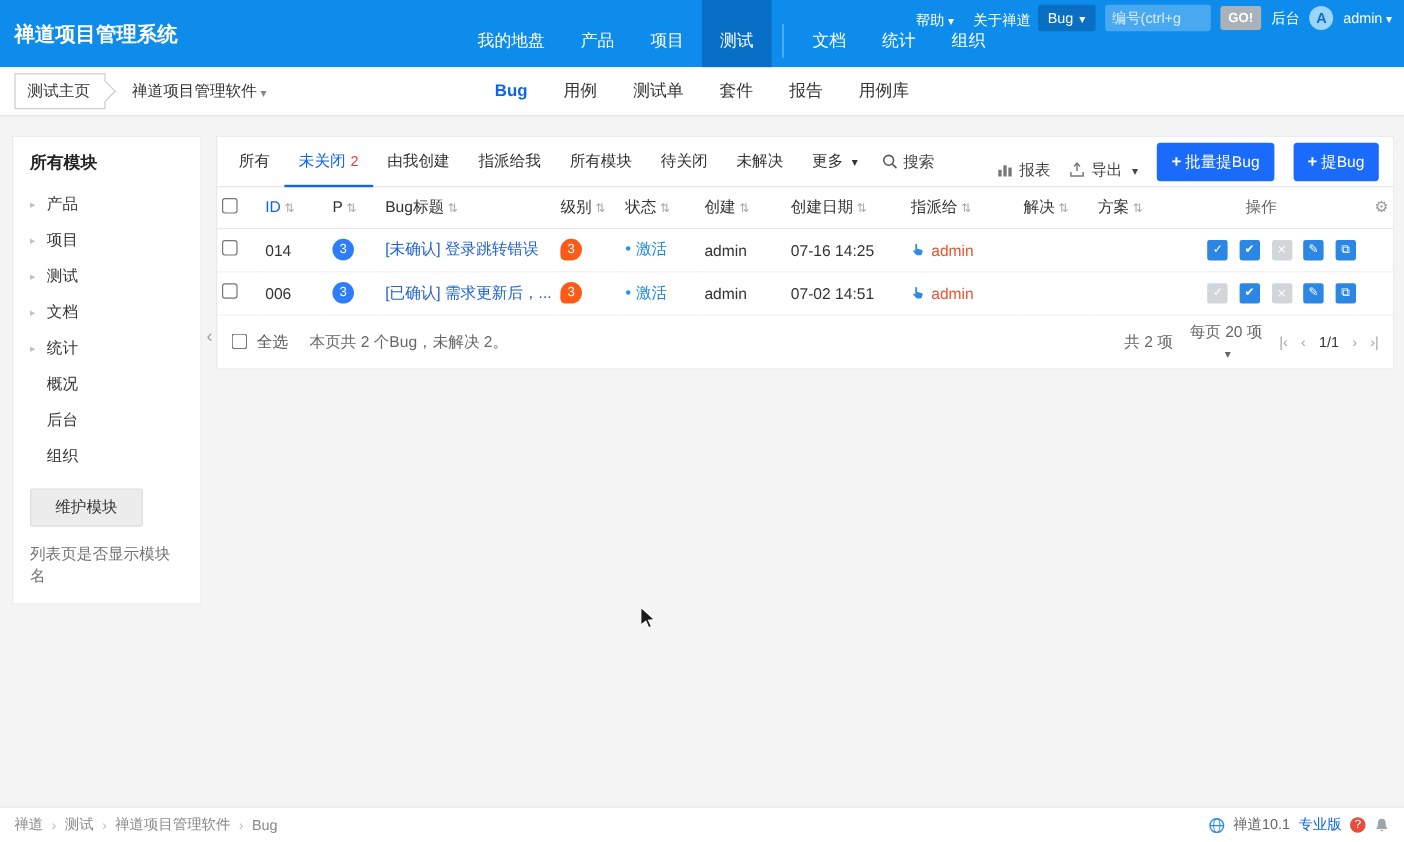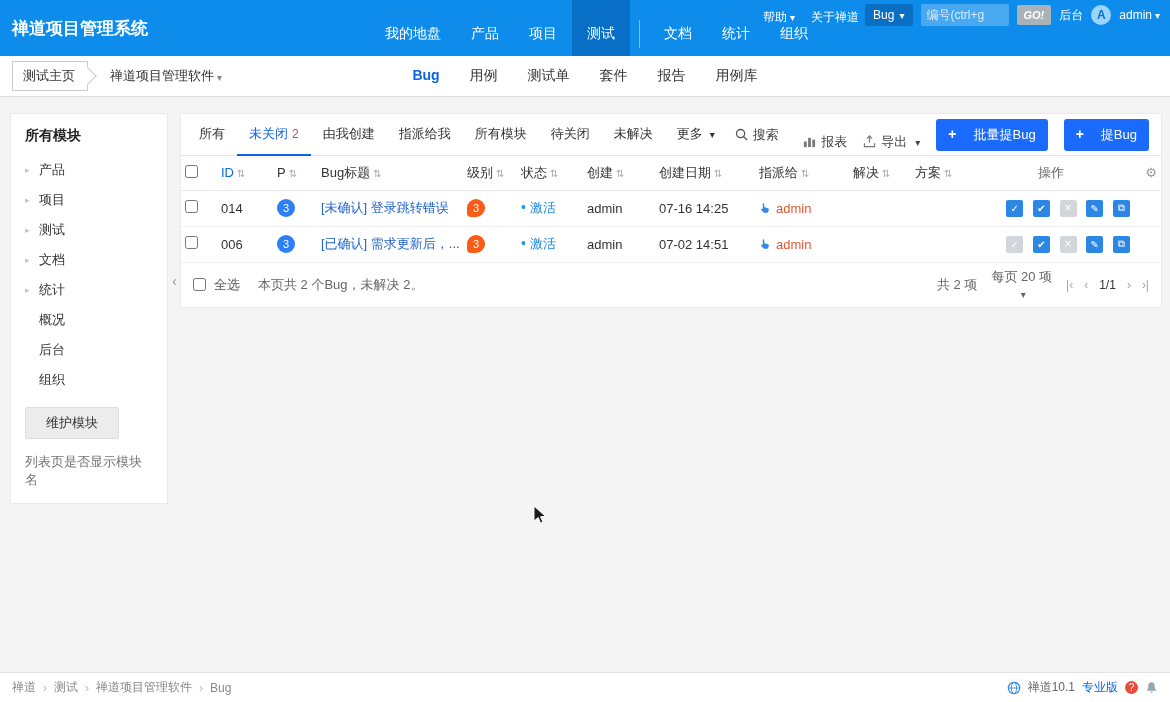--- a/index.html
+++ b/index.html
@@ -2,32 +2,32 @@
 <html><head>
 <meta charset="utf-8">
 <style>
   * { box-sizing: border-box; margin: 0; padding: 0; }
   body { font-family: "Liberation Sans", "DejaVu Sans", sans-serif; background:#888; }
   .page { width:1170px; height:702px; position:relative; background:#f4f4f4; overflow:hidden; margin:0 auto; }
 
   
   .topbar { height:56px; background:#0d8ceb; position:relative; color:#fff; }
   .brand { position:absolute; left:12px; top:17px; font-size:17px; font-weight:bold; cursor:pointer; }
-  .main-nav { position:absolute; left:370px; top:0; height:68px; display:flex; align-items:stretch;justify-content:center; }
+  .main-nav { position:absolute; left:383px; top:0; height:68px; display:flex; align-items:stretch;justify-content:center; }
   .nav-item { display:flex; align-items:center; padding:0 15px; font-size:14px; cursor:pointer; }
   .nav-item.active { background:#0770c6; }
   .nav-divider { width:1px; background:rgba(255,255,255,.45); margin:20px 9px; }
   .topbar-right { position:absolute; right:10px; top:4px; display:flex; flex-direction:row; align-items:flex-end; gap:6px; }
   .topbar-links { font-size:12px; display:flex; gap:16px; align-items:center; }
   .topbar-links > span { cursor:pointer; }
   .topbar-controls { display:flex; align-items:center; gap:8px; font-size:12px; }
   .module-select { background:#0a6fc2; padding:4px 8px; border-radius:2px; display:flex; gap:2px; align-items:center; cursor:pointer; }
   .id-input { background:rgba(255,255,255,.25); border:0; border-radius:2px; padding:4px 6px; width:88px; color:#fff; font-size:12px; outline:none; }
   .id-input::placeholder { color:#d9ecfd; }
-  .go-btn { background:#a9b1b9; color:#fff; border:0; border-radius:2px; padding:4px 7px; font-size:11px; font-weight:bold; cursor:pointer;font-style:italic; }
+  .go-btn { background:#a9b1b9; color:#fff; border:0; border-radius:2px; padding:4px 7px; font-size:11px; font-weight:bold; cursor:pointer; }
   .admin-link { cursor:pointer; }
   .avatar { width:20px; height:20px; border-radius:50%; background:#9bd4ff; color:#0d6fc0; display:inline-flex; align-items:center; justify-content:center; font-size:12px; font-weight:bold; cursor:pointer; }
   .user-menu { display:flex; align-items:center; cursor:pointer; }
   .caret::after { content:"▾"; font-size:10px; margin-left:3px; }
 
   
   .subnav { height:41px; background:#fff; border-bottom:1px solid #dedede; position:relative; display:flex; align-items:center; padding:0 10px; }
   .arrow-tab { position:relative; border:1px solid #ccc; background:#fff; padding:5px 12px 5px 10px; font-size:13px; color:#333; cursor:pointer; margin-left:2px; }
   .arrow-tab::after { content:""; position:absolute; right:-7px; top:50%; width:12px; height:12px; transform:translateY(-50%) rotate(45deg); border-top:1px solid #ccc; border-right:1px solid #ccc; background:#fff; }
   .product-dropdown { margin-left:22px; font-size:13px; color:#333; display:flex; align-items:center; cursor:pointer; }
@@ -52,21 +52,21 @@
 
   
   .toolbar { display:flex; align-items:center; height:42px; padding:0 4px 0 6px; border-bottom:1px solid #e6e6e6; }
   .filters { display:flex; align-items:stretch; height:42px; }
   .filter { padding:0 12px; display:flex; align-items:center; font-size:13px; color:#333; gap:4px; cursor:pointer; border-bottom:2px solid transparent; }
   .filter.active { color:#0c64eb; border-bottom-color:#0c64eb; }
   .badge-count { color:#e23c39; font-size:12px; }
   .search { display:flex; align-items:center; gap:5px; margin-left:8px; color:#444; font-size:13px; cursor:pointer; }
   .toolbar-right { margin-left:auto; display:flex; align-items:flex-end; gap:16px; padding-right:8px; }
   .tool-link { display:flex; align-items:center; gap:5px; font-size:13px; color:#444; cursor:pointer; }
-  .btn-primary { background:#1a6bfb; color:#fff; border:0; border-radius:3px; padding:7px 12px; font-size:13px; display:flex; align-items:center; gap:17px; cursor:pointer; font-family:inherit; }
+  .btn-primary { background:#1a6bfb; color:#fff; border:0; border-radius:3px; padding:7px 12px; font-size:13px; display:flex; align-items:center; gap:3px; cursor:pointer; font-family:inherit; }
   .plus::before { content:"+"; font-weight:bold; font-size:14px; line-height:1; }
 
   
   table { width:100%; border-collapse:collapse; table-layout:fixed; font-size:13px; }
   th { font-weight:normal; color:#333; text-align:left; height:34px; border-bottom:1px solid #e8e8e8; padding:0 4px; white-space:nowrap; }
   td { height:36px; border-bottom:1px solid #f0f0f0; padding:0 4px; color:#333; white-space:nowrap; overflow:hidden; }
   .sort { cursor:pointer; }
   .sort::after { content:"⇅"; color:#a8a8a8; font-size:10px; margin-left:3px; }
   .th-id { color:#0c64eb; }
   .th-ops { text-align:center; color:#666; }

